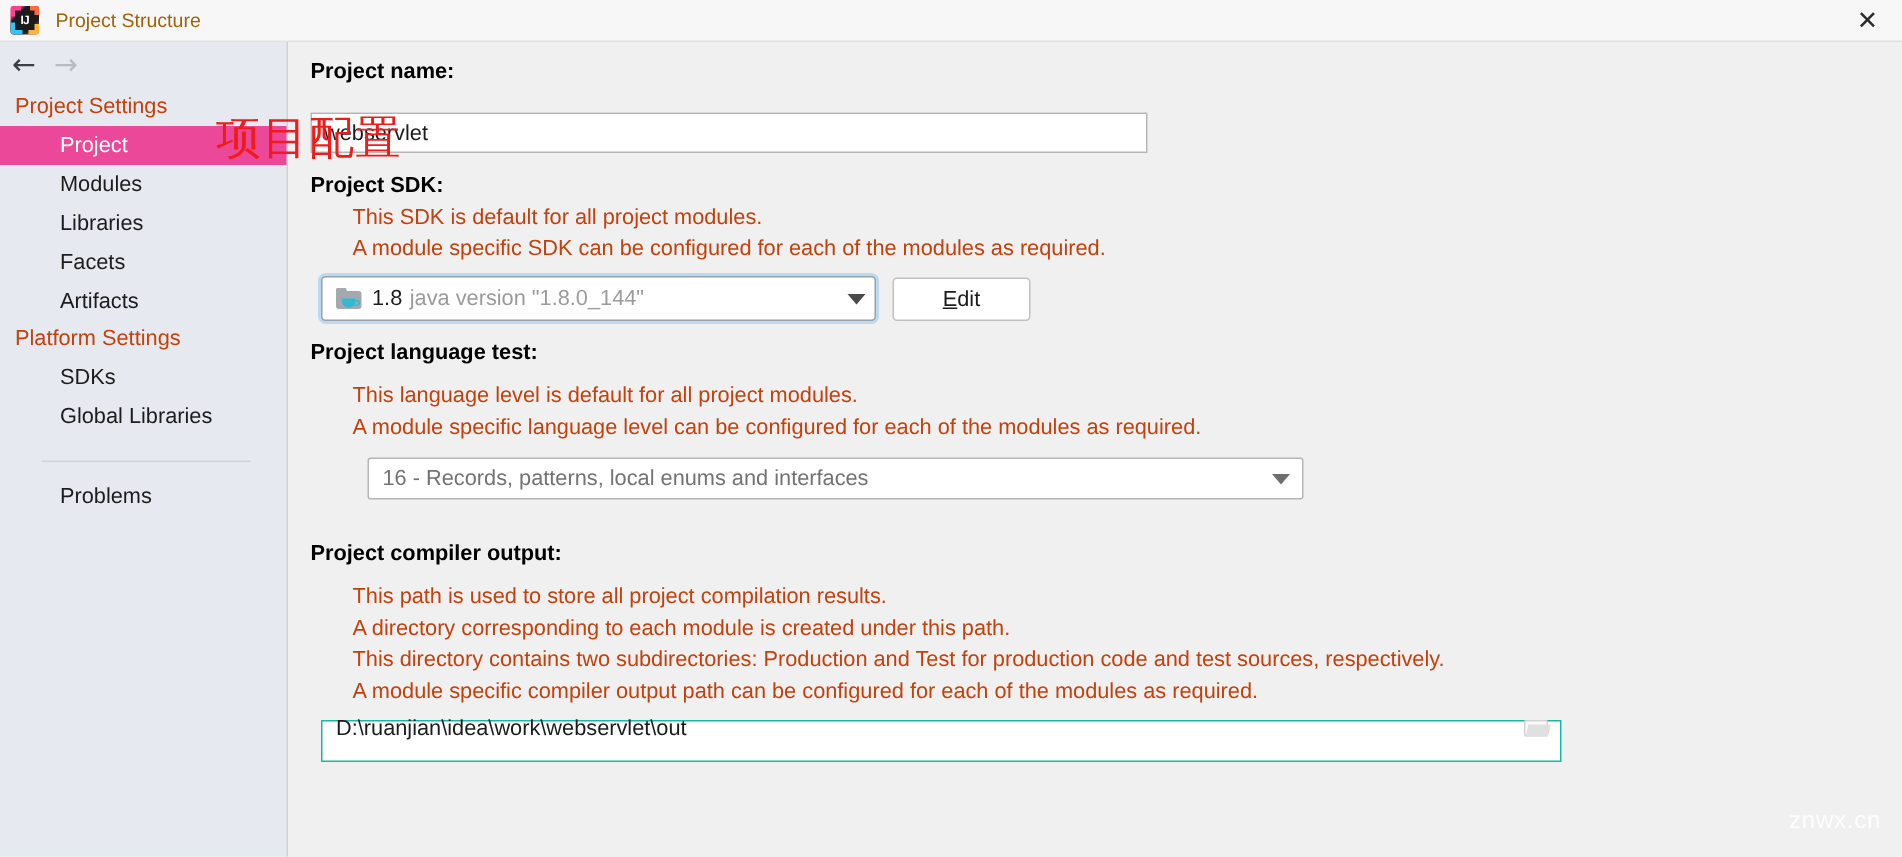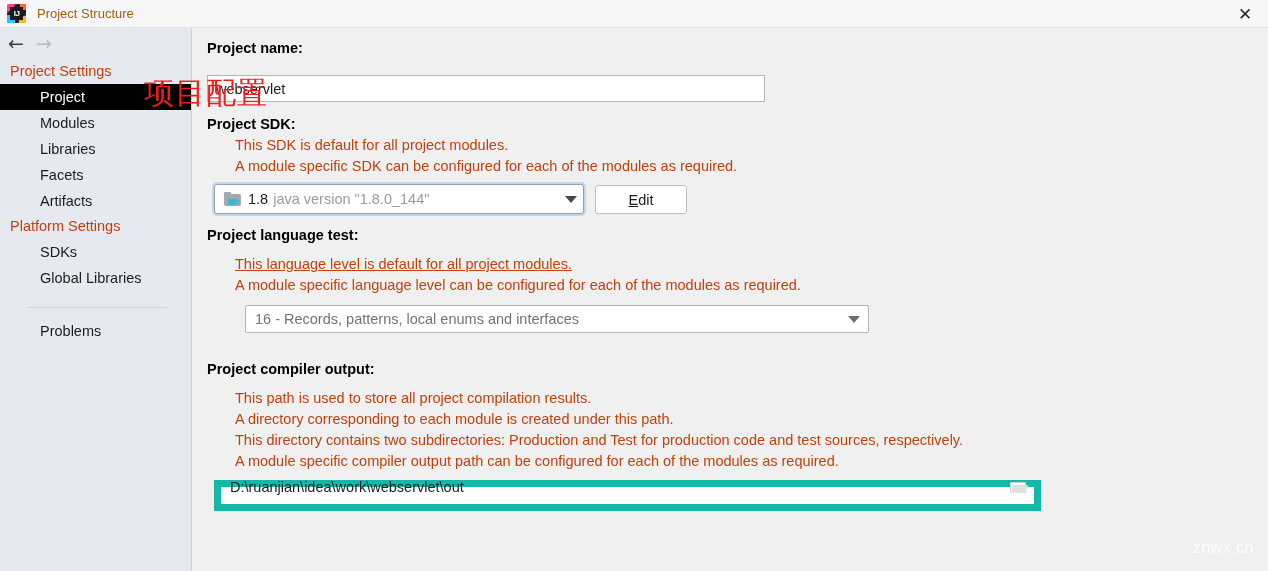--- a/index.html
+++ b/index.html
@@ -59,21 +59,21 @@
   .nav-arrow.disabled { color: #b8bcc2; }
 
   .nav-group-title {
     font-size: 14.5px; color: #c2410c; padding: 4px 0 5px 10px;
     font-family: "Liberation Sans", sans-serif;
   }
   .nav-item {
     font-size: 14.5px; color: #1c1c1c; padding: 5px 0 5px 40px;
     font-family: "Liberation Sans", sans-serif; cursor: default;
   }
-  .nav-item.selected { background: #000000; color: #ffffff; }
+  .nav-item.selected { background: #ec4899; color: #ffffff; }
   .nav-divider {
     height: 1px; background: #cfd3d8;
     margin: 16px 24px 10px 28px;
   }
 
   
   .main {
     position: absolute; left: 193px; top: 28px;
     width: 1075px; height: 543px;
     background: #f0f0f0;
@@ -147,21 +147,21 @@
     background: #ffffff; border: 1px solid #b5b5b5; border-radius: 2px;
     display: flex; align-items: center; padding: 0 8px 0 9px;
     font-size: 14.5px; color: #737373;
     font-family: "Liberation Sans", sans-serif;
     margin-left: 31px;
   }
   .combo-lang .combo-arrow { border-top-color: #6e6e6e; }
 
   .path-field {
     position: absolute;
-    background: #ffffff; border: 7px solid #14b8a6;
+    background: #ffffff; border: 1px solid #14b8a6;
     display: flex; align-items: center; padding: 0 6px 17px 9px;
     font-size: 14.5px; color: #1c1c1c;
     font-family: "Liberation Sans", sans-serif;
   }
   .browse-icon { margin-left: auto; width: 19px; height: 15px; position: relative; }
   .browse-icon .bf-back {
     position: absolute; left: 1px; top: 2px; width: 16px; height: 11px;
     border: 1.5px solid #d2d2d2; border-radius: 1px; background: #fafafa;
   }
   .browse-icon .bf-front {
@@ -240,21 +240,21 @@
     <span class="sdk-detail">java version "1.8.0_144"</span>
     <span class="combo-arrow"></span>
   </div>
 
   <div class="edit-btn" style="left:402px; top:157px; width:92px; height:29px;">
     <span class="mnemonic">E</span>
       <span>dit</span>
   </div>
 
   <div class="section-label" style="position:absolute; left:14px; top:199px;">Project language test:</div>
-  <div class="desc-line" style="position:absolute; left:14px; top:226px;text-decoration:underline;">This language level is default for all project modules.</div>
+  <div class="desc-line" style="position:absolute; left:14px; top:226px;">This language level is default for all project modules.</div>
   <div class="desc-line" style="position:absolute; left:14px; top:247px;">A module specific language level can be configured for each of the modules as required.</div>
 
   <div class="combo-lang" style="left:21px; top:277px; width:624px; height:28px;">
     <span>16 - Records, patterns, local enums and interfaces</span>
     <span class="combo-arrow"></span>
   </div>
 
   <div class="section-label" style="position:absolute; left:14px; top:333px;">Project compiler output:</div>
   <div class="desc-line" style="position:absolute; left:14px; top:360px;">This path is used to store all project compilation results.</div>
   <div class="desc-line" style="position:absolute; left:14px; top:381px;">A directory corresponding to each module is created under this path.</div>

